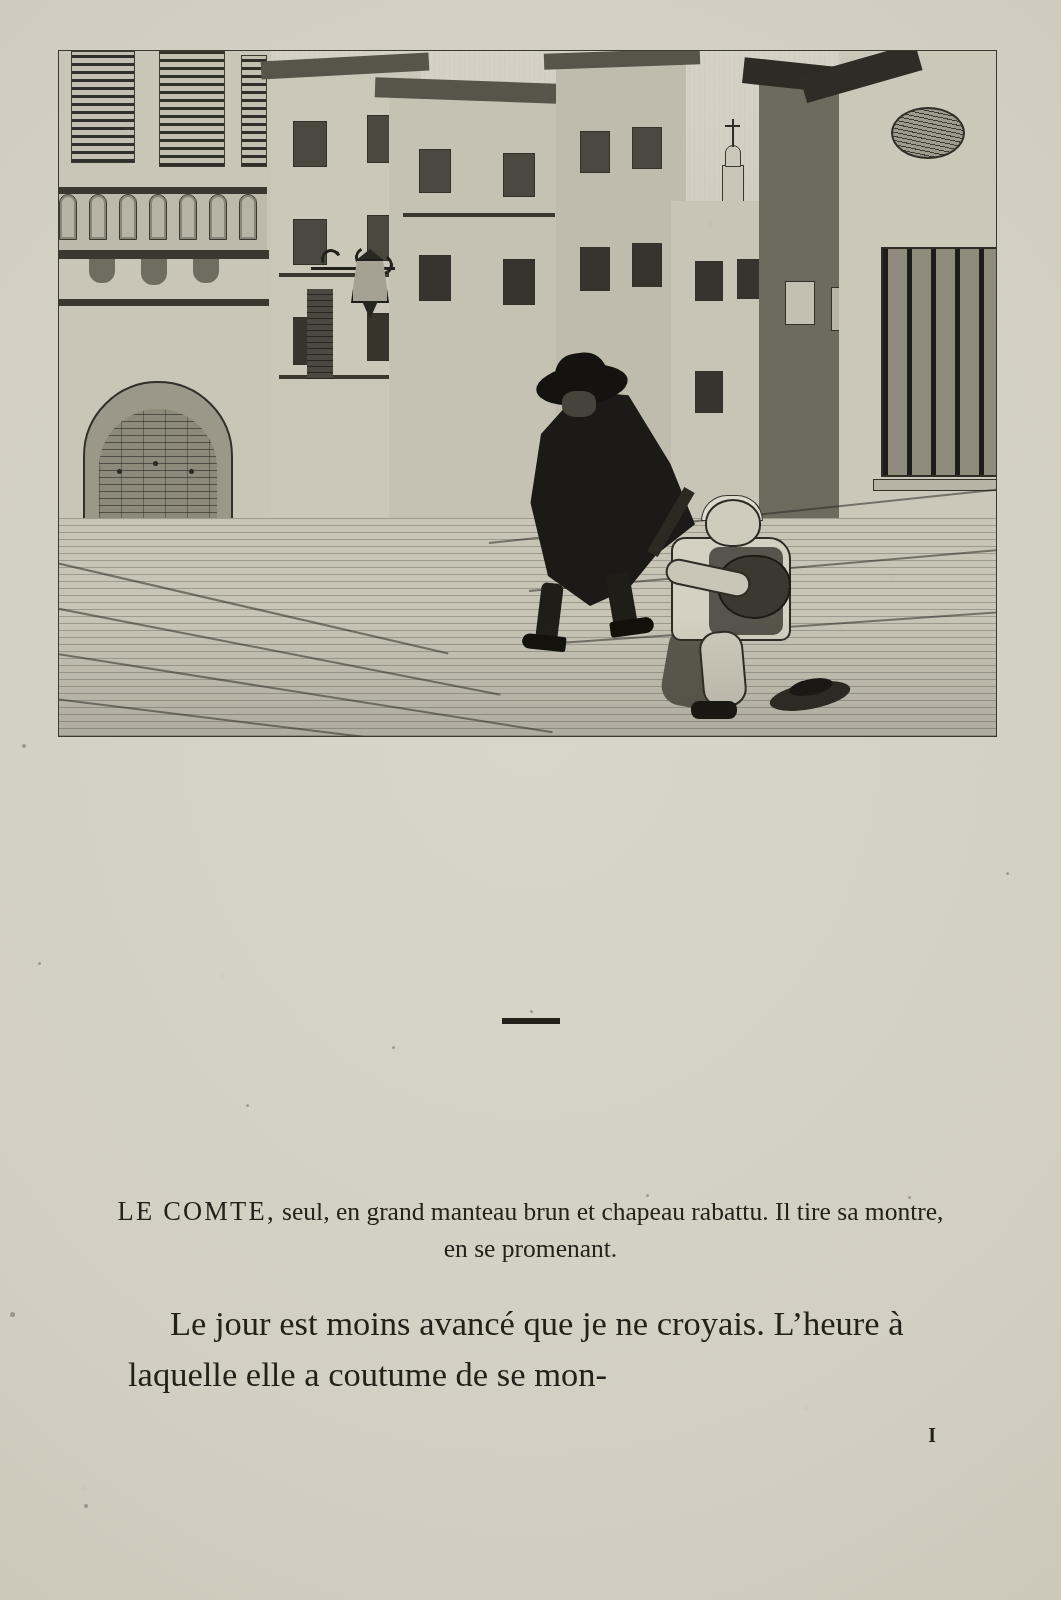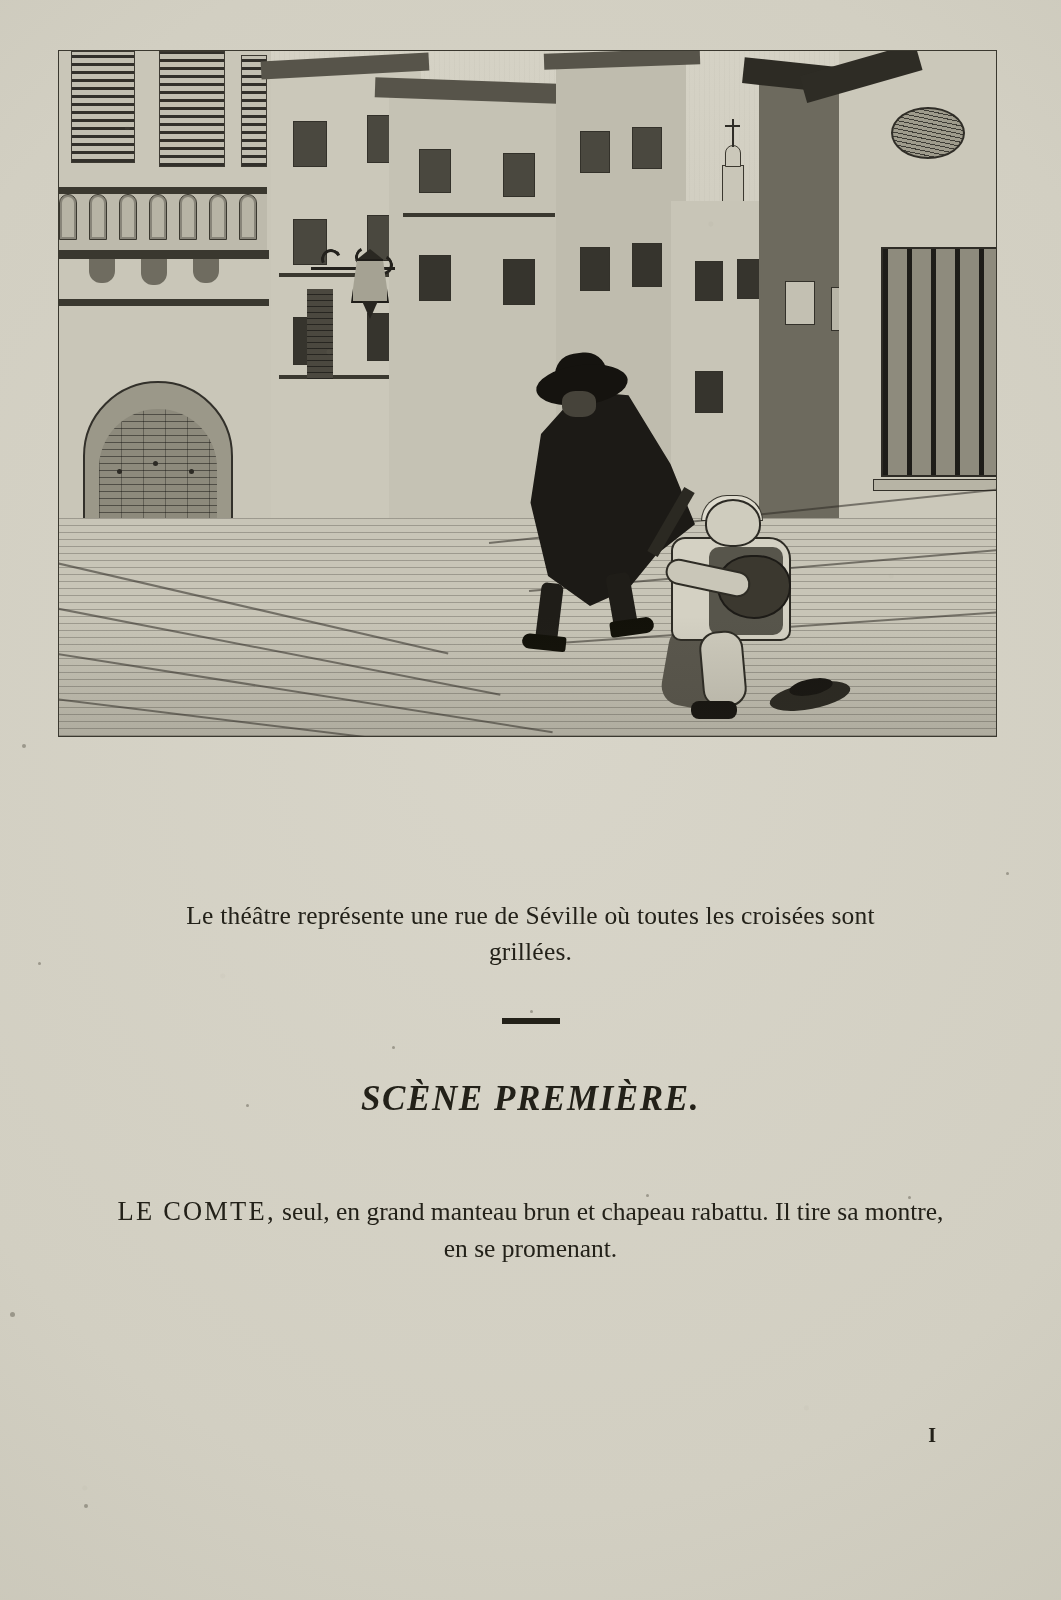--- a/index.html
+++ b/index.html
@@ -361,28 +361,27 @@
       <div id="fig-shoe"></div>
       <div id="hat-ground"></div>
       <div id="hat-ground-crown"></div>
     </div>
 
     <div style="position:absolute;left:0;bottom:0;width:100%;height:120px;
                 background:linear-gradient(transparent,rgba(60,57,48,.18));"></div>
   </div>
 
 
-  <div class="txt" id="stage-dir">Le théâtre représente une rue de Séville où toutes les croisées sont grillées.</div>
 
   <div id="rule-orn"></div>
 
-  <div class="txt" id="scene-title">SCÈNE PREMIÈRE.</div>
 
   <div class="txt" id="char-dir"><span class="who">LE COMTE,</span><span> seul, en grand manteau brun et chapeau rabattu. Il tire sa montre, en se promenant.</span></div>
 
+  <div class="txt" id="speech">Le jour est moins avancé que je ne croyais. L’heure à laquelle elle a coutume de se mon-</div>
 
   <div class="txt" id="page-num">I</div>
 
   <div class="grain"></div>
   <div class="specks">
     <div class="speck" style="left:22px;top:744px;width:4px;height:4px;"></div>
     <div class="speck" style="left:10px;top:1312px;width:5px;height:5px;"></div>
     <div class="speck" style="left:392px;top:1046px;width:3px;height:3px;"></div>
     <div class="speck" style="left:530px;top:1010px;width:3px;height:3px;"></div>
     <div class="speck" style="left:908px;top:1196px;width:3px;height:3px;"></div>

